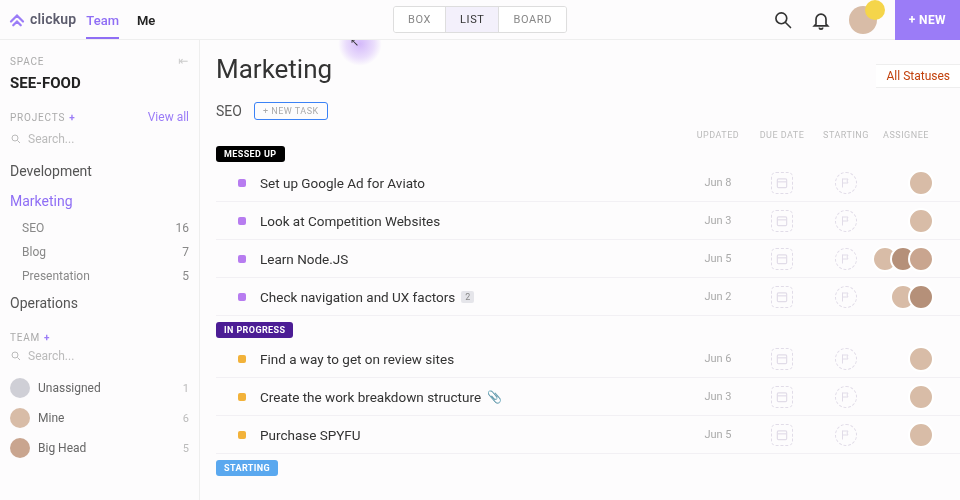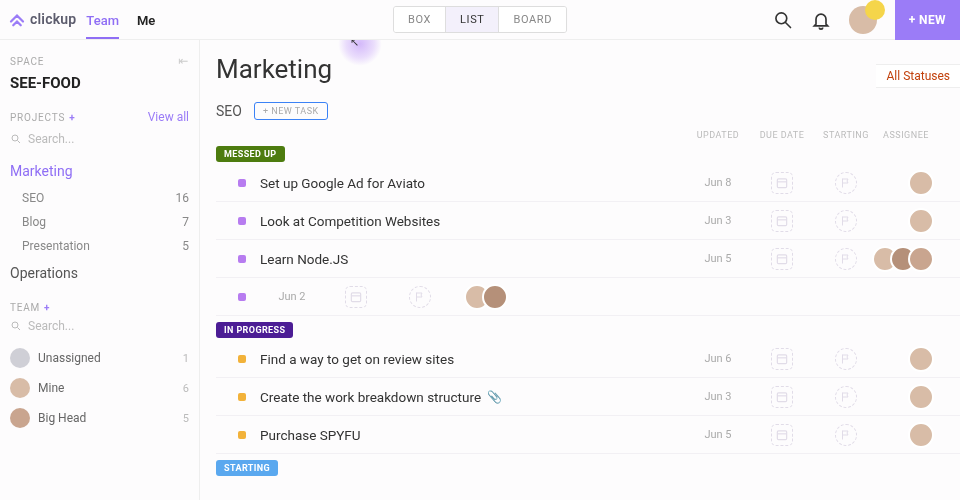--- a/index.html
+++ b/index.html
@@ -40,21 +40,21 @@
   .content { flex: 1; padding: 14px 0 0 16px; overflow:hidden; position:relative;}
   .page-title { font-size: 26px; font-weight: 400; color: #333; margin-bottom: 18px; }
   .list-hdr { display:flex; align-items:center; gap:12px; margin-bottom:10px;}
   .list-name { font-size: 14px; color:#555; }
   .newtask-btn { font-size:9px; letter-spacing:.5px; color:#aaa; border:1px solid #3b82f6; border-radius:3px; padding:3px 8px; cursor:pointer;}
   .col-head { display:flex; font-size:9px; letter-spacing:.5px; color:#bbb; padding-right:26px;}
   .col-head .sp { flex:1; }
   .col-head .c { width:64px; text-align:center; }
   .col-head .c.ass { width:56px; }
   .status-pill { display:inline-block; font-size:9px; font-weight:700; letter-spacing:.4px; color:#fff; padding:3px 8px; border-radius:3px; margin:6px 0 2px; }
-  .pill-messed { background:#4d7c0f; }
+  .pill-messed { background:#000000; }
   .pill-prog { background:#4c1d95; }
   .pill-start { background:#5aa8ef; }
   .task { display:flex; align-items:center; height:38px; border-bottom:1px solid #f2f0f4; padding-right:26px;}
   .dot { width:8px;height:8px;border-radius:2px; margin:0 14px 0 22px; flex:0 0 8px;}
   .dot.m{background:#b77cf0;} .dot.p{background:#f2b23a;}
   .tname { font-size:13.5px; color:#333; flex:1; cursor:pointer; display:flex; align-items:center; gap:6px;}
   .tname .cnt-badge { font-size:9px; background:#e5e5ea; color:#888; border-radius:2px; padding:1px 4px;}
   .tname .clip { color:#ccc; font-size:12px;}
   .cell { width:64px; display:flex; justify-content:center; align-items:center; }
   .cell.ass { width:56px; justify-content:flex-end; }
@@ -122,20 +122,21 @@
       <span class="sb-head"><span>PROJECTS</span><span class="plus">+</span></span>
       <span class="view-all">View all</span>
     </div>
     <div class="search-row">
       <svg width="12" height="12" viewBox="0 0 24 24">
           <circle cx="10" cy="10" r="6" fill="none" stroke="#bbb" stroke-width="2"></circle>
           <line x1="15" y1="15" x2="20" y2="20" stroke="#bbb" stroke-width="2"></line>
         </svg>
       <span>Search...</span>
     </div>
+    <div class="proj">Development</div>
     <div class="proj active">Marketing</div>
       <div class="sub">
         <span>SEO</span>
         <span>16</span>
       </div>
       <div class="sub">
         <span>Blog</span>
         <span>7</span>
       </div>
       <div class="sub">
@@ -267,20 +268,24 @@
           </div>
           <div class="cell ass">
             <div class="assignees">
               <div class="av "></div>
               <div class="av b"></div>
               <div class="av c"></div>
             </div>
           </div>
         </div><div class="task">
           <div class="dot m"></div>
+          <div class="tname">
+            <span>Check navigation and UX factors</span>
+            <span class="cnt-badge">2</span>
+          </div>
           <div class="cell">
             <span class="date">Jun 2</span>
           </div>
           <div class="cell">
             <div class="ghost">
               <svg width="14" height="14" viewBox="0 0 24 24">
                 <rect x="4" y="5" width="16" height="15" rx="2" fill="none" stroke="#e1dce8" stroke-width="2"></rect>
                 <line x1="4" y1="10" x2="20" y2="10" stroke="#e1dce8" stroke-width="2"></line>
               </svg>
             </div>

